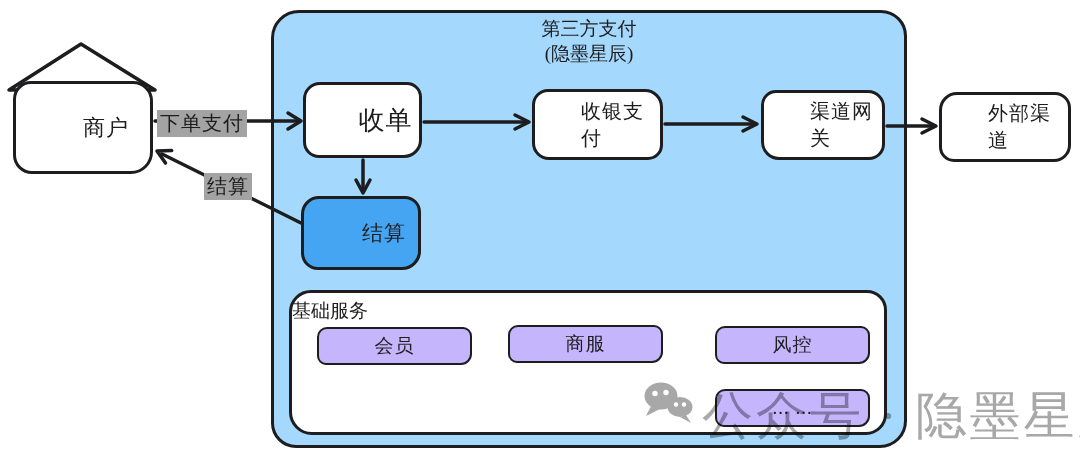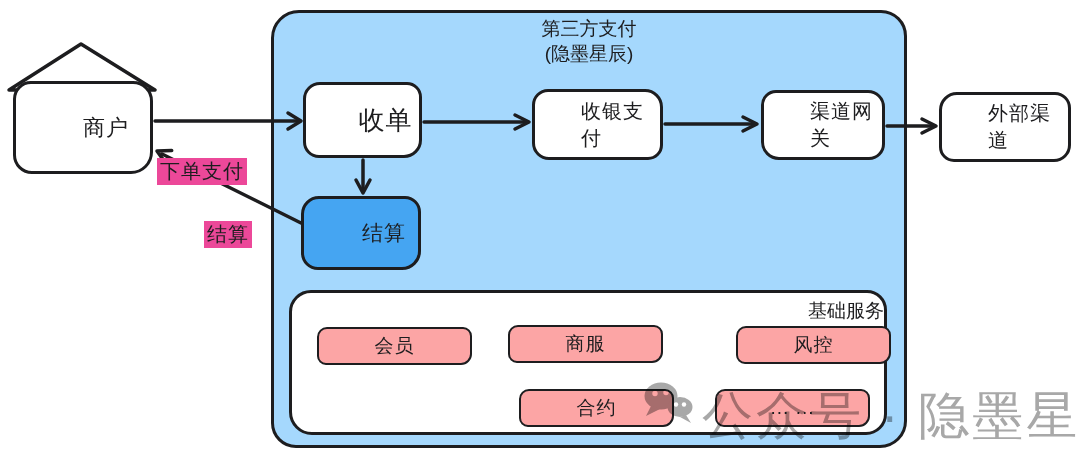--- a/index.html
+++ b/index.html
@@ -5,21 +5,21 @@
   :root{
     --stroke:#1d1d1f;
     --container-fill:#a5d8fd;
     --settlement-fill:#45a5f2;
     --watermark:#a8a8a8;
     --node-fill:#ffffff;
   }
   html,body{margin:0;padding:0;background:#fff;}
   #canvas{
     position:relative;width:1080px;height:460px;background:#fff;overflow:hidden;
-    font-family:Liberation Sans, sans-serif;color:var(--stroke);
+    font-family:Liberation Serif, serif;color:var(--stroke);
   }
   .node{
     position:absolute;box-sizing:border-box;background:var(--node-fill);
     border:3px solid var(--stroke);display:flex;align-items:center;justify-content:center;
     font-size:20px;letter-spacing:1px;z-index:4;padding-left:46px;
   }
   #platform{
     position:absolute;box-sizing:border-box;left:271px;top:10px;width:636px;height:438px;
     background:var(--container-fill);border:3.5px solid var(--stroke);
     border-radius:28px 26px 27px 25px;z-index:1;
@@ -32,34 +32,34 @@
   #merchant-body{left:13px;top:81px;width:140px;height:93px;border-radius:18px 20px 22px 19px;font-size:22px;border-width:3.5px;}
   #node-acquiring{left:303px;top:82px;width:119px;height:76px;border-radius:17px 15px 18px 16px;font-size:26px;}
   #node-cashier{left:532px;top:89px;width:131px;height:71px;border-radius:16px 18px 15px 17px;}
   #node-gateway{left:761px;top:90px;width:124px;height:70px;border-radius:15px 17px 16px 18px;}
   #node-external{left:939px;top:92px;width:132px;height:70px;border-radius:18px 16px 17px 15px;}
   #node-settlement{left:301px;top:196px;width:120px;height:74px;border-radius:18px 16px 19px 17px;background:var(--settlement-fill);font-size:21px;}
   #base-services{
     position:absolute;box-sizing:border-box;left:289px;top:290px;width:598px;height:145px;
     background:#fff;border:3px solid var(--stroke);border-radius:22px 20px 21px 23px;z-index:2;
   }
-  #base-services-title{position:absolute;left:0;top:5px;width:100%;text-align:right;font-size:19px;}
+  #base-services-title{position:absolute;left:0;top:5px;width:100%;text-align:left;font-size:19px;}
   .svc{
-    position:absolute;box-sizing:border-box;height:38px;width:155px;background:#fca5a5;
+    position:absolute;box-sizing:border-box;height:38px;width:155px;background:#c4b5fd;
     border:2.5px solid var(--stroke);border-radius:10px 9px 11px 9px;
     display:flex;align-items:center;justify-content:center;font-size:19px;letter-spacing:1px;
   }
   .svc-0{left:25px;top:34px;}
   .svc-1{left:216px;top:32px;}
-  .svc-2{left:444px;top:33px;}
+  .svc-2{left:423px;top:33px;}
   .svc-3{left:25px;top:94px;}
   .svc-4{left:227px;top:96px;}
   .svc-5{left:423px;top:96px;}
   .edge-label{
-    position:absolute;background:#ec4899;padding:0 3px;font-size:20px;letter-spacing:1px;z-index:5;margin-top:48px;
+    position:absolute;background:#a3a3a3;padding:0 3px;font-size:20px;letter-spacing:1px;z-index:5;
   }
   #order-pay-label{left:157px;top:110px;}
   #settle-label{left:204px;top:173px;}
   #watermark{
     position:absolute;left:0;top:0;width:1080px;height:460px;z-index:6;pointer-events:none;
     mix-blend-mode:multiply;
   }
   #watermark-text{
     position:absolute;left:702px;top:382px;font-size:51px;letter-spacing:3px;
     color:var(--watermark);white-space:nowrap;
@@ -111,21 +111,20 @@
   <div id="node-settlement" class="node">结算</div>
 
   <div id="order-pay-label" class="edge-label">下单支付</div>
   <div id="settle-label" class="edge-label">结算</div>
 
   <div id="base-services">
     <div id="base-services-title">基础服务</div>
     <div class="svc svc-0">会员</div>
     <div class="svc svc-1">商服</div>
     <div class="svc svc-2">风控</div>
-    <div class="svc svc-4">合约</div>
     <div class="svc svc-5">... ...</div>
   </div>
 
   <div id="watermark">
     <svg id="watermark-icon" width="58" height="48" viewBox="0 0 58 48">
       <g fill="#a8a8a8">
         <ellipse cx="21" cy="17" rx="16.5" ry="13.5"></ellipse>
         <path d="M11,27 L6,37 L20,30 Z"></path>
         <ellipse cx="40" cy="28" rx="12.5" ry="10"></ellipse>
         <path d="M46,36 L51,44 L40,38 Z"></path>

